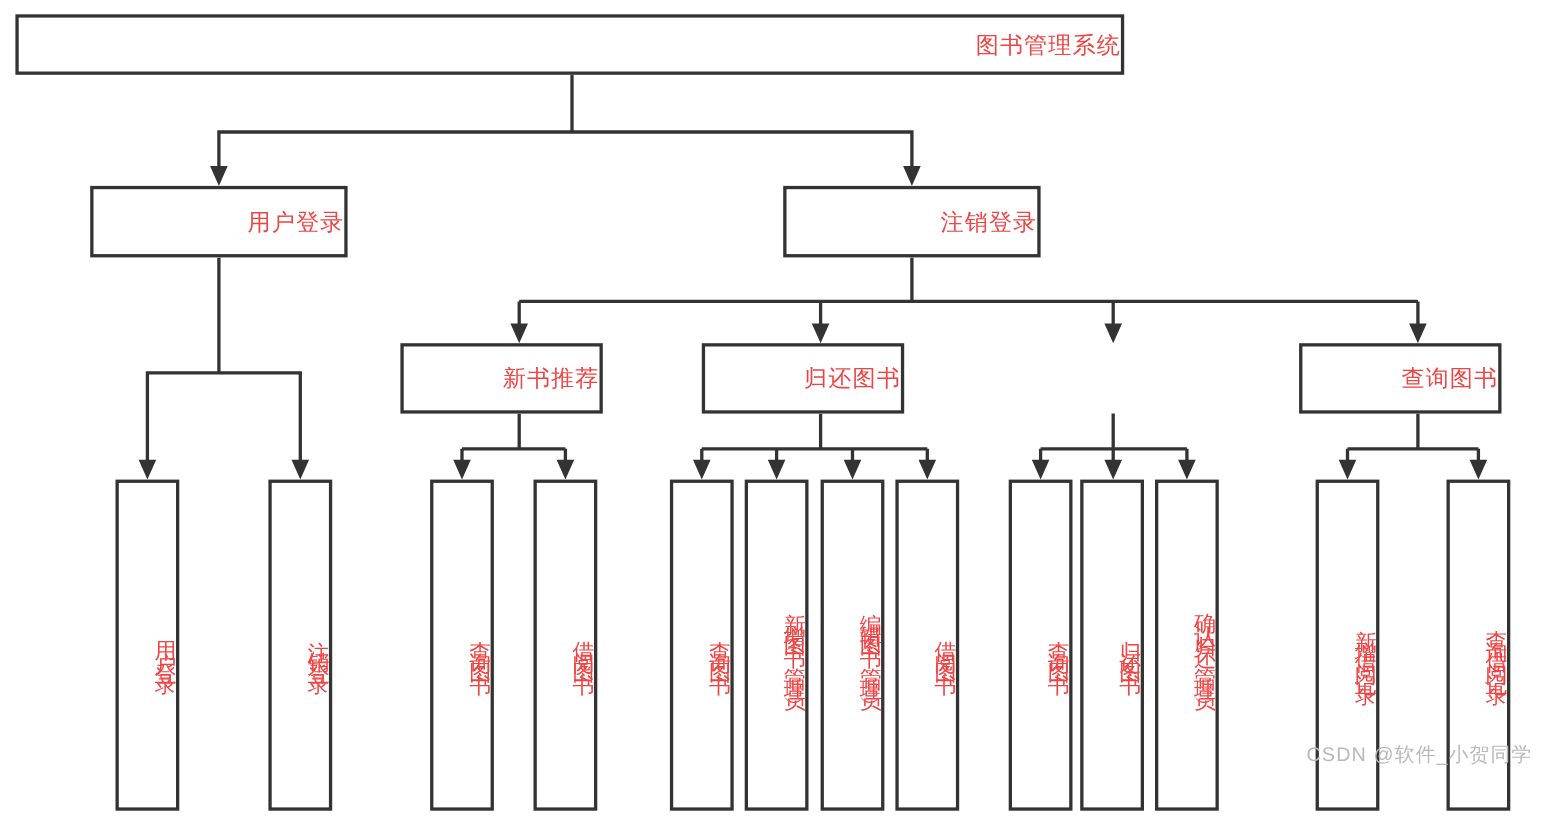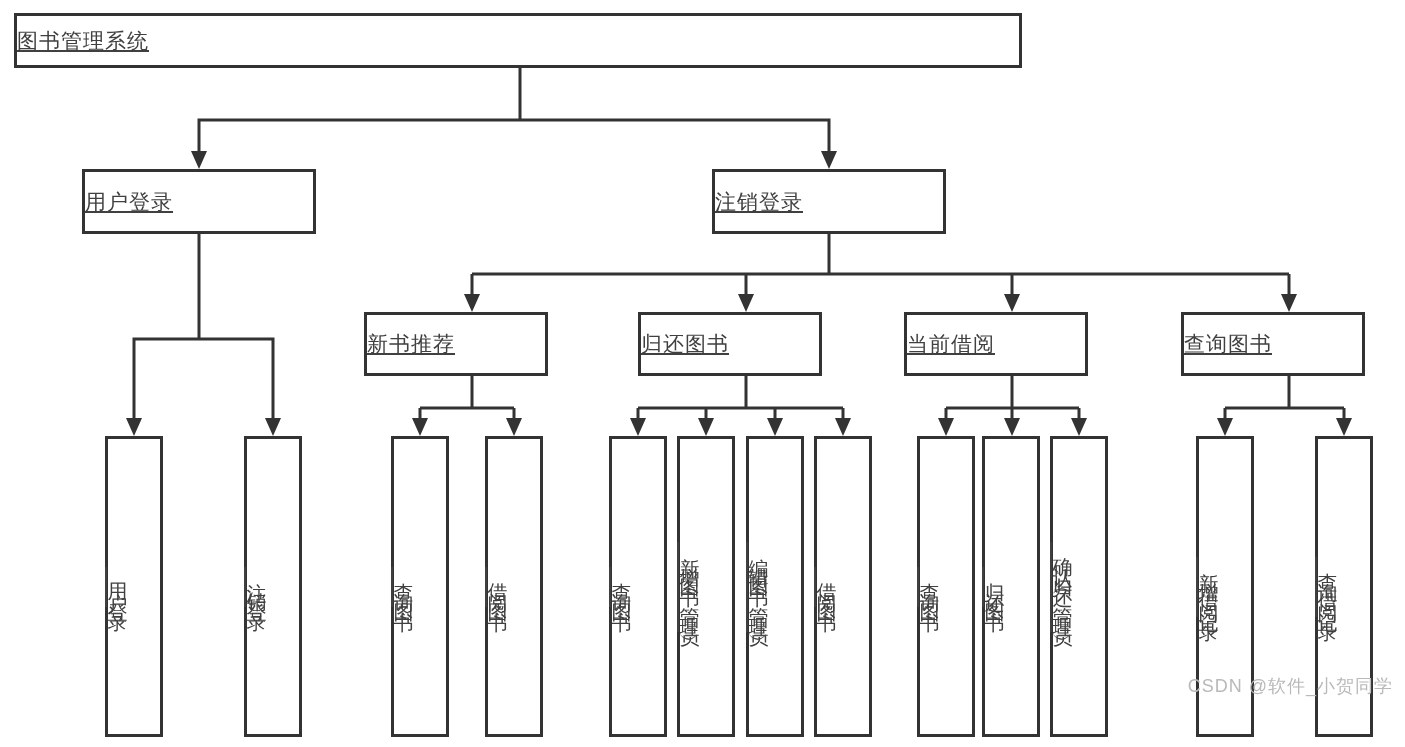--- a/index.html
+++ b/index.html
@@ -16,24 +16,23 @@
     left: 0; top: 0;
     z-index: 1;
   }
   .box {
     position: absolute;
     box-sizing: border-box;
     border: 3px solid #333333;
     background: #ffffff;
     display: flex;
     align-items: center;
-    justify-content: flex-start;
-    color: #404040;
+    justify-content: flex-end;
+    color: #ef4444;
     z-index: 2;
-    text-decoration: underline;
   }
   .h-box { font-size: 21px; letter-spacing: 1px; }
   .root-box { left: 14px; top: 13px; width: 1008px; height: 55px; }
   .l2-box { top: 169px; width: 234px; height: 65px; }
   .l3-box { top: 312px; width: 184px; height: 64px; }
   .leaf {
     top: 436px;
     width: 58px;
     height: 301px;
   }
@@ -102,23 +101,20 @@
   <div class="box h-box l2-box" style="left:712px;">
     <span>注销登录</span>
   </div>
 
   <div class="box h-box l3-box" style="left:364px;">
     <span>新书推荐</span>
   </div>
   <div class="box h-box l3-box" style="left:638px;">
     <span>归还图书</span>
   </div>
-  <div class="box h-box l3-box" style="left:904px;">
-    <span>当前借阅</span>
-  </div>
   <div class="box h-box l3-box" style="left:1181px;">
     <span>查询图书</span>
   </div>
 
   <div class="box leaf" style="left:105px;">
     <span class="vtext">用户登录</span>
   </div>
   <div class="box leaf" style="left:244px;">
     <span class="vtext">注销登录</span>
   </div>

